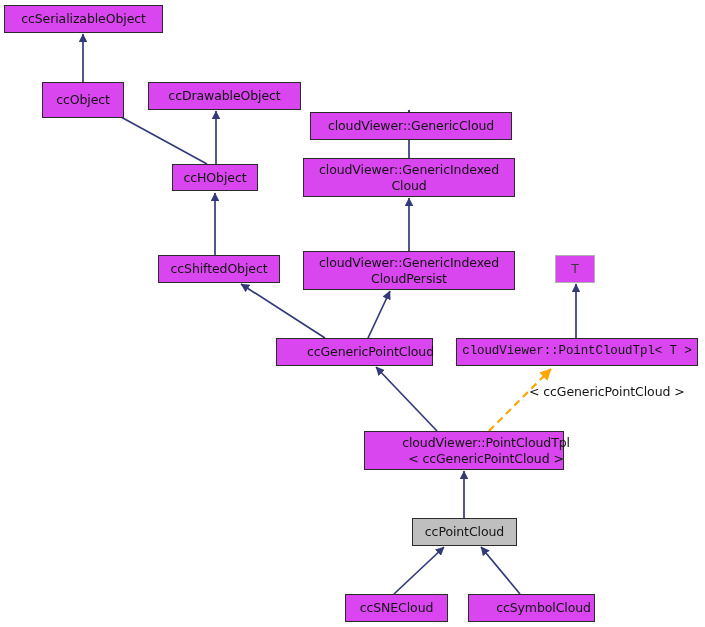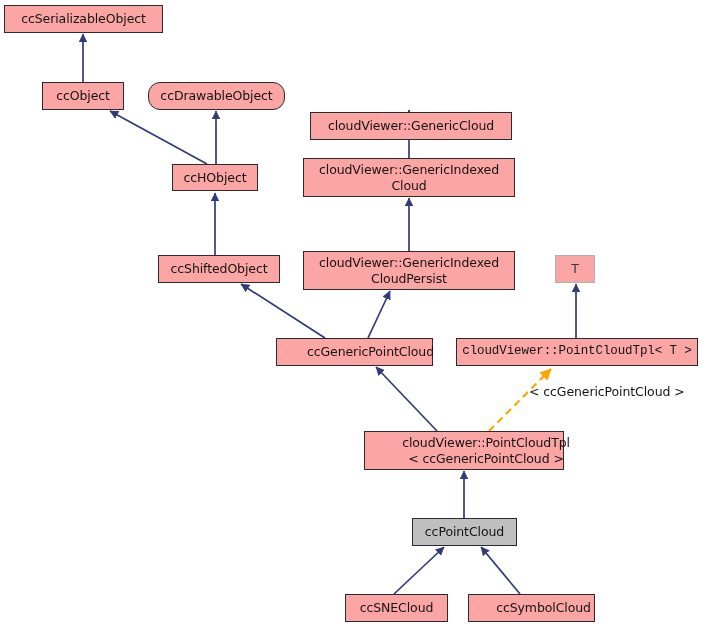--- a/index.html
+++ b/index.html
@@ -22,21 +22,21 @@
     left: 0;
     top: 0;
     width: 705px;
     height: 627px;
     pointer-events: none;
   }
   .node {
     position: absolute;
     box-sizing: border-box;
     border: 1px solid #2b2b2b;
-    background: #fca5a5;
+    background: #d946ef;
     display: flex;
     align-items: center;
     justify-content: center;
     text-align: center;
     font-size: 12.5px;
     line-height: 1.22;
     color: #141414;
     letter-spacing: -0.1px;
     white-space: pre-line;
     z-index: 2;
@@ -85,22 +85,22 @@
         <line x1="437" y1="431" x2="376" y2="367" stroke="#333a7a" stroke-width="1.7" marker-end="url(#arrow-inherit)"></line>
         <line x1="489" y1="431" x2="551" y2="369" stroke="#ffa500" stroke-width="2.2" stroke-dasharray="7,5" marker-end="url(#arrow-template)"></line>
         <line x1="464" y1="518" x2="464" y2="471" stroke="#333a7a" stroke-width="1.7" marker-end="url(#arrow-inherit)"></line>
         <line x1="394" y1="594" x2="444" y2="547" stroke="#333a7a" stroke-width="1.7" marker-end="url(#arrow-inherit)"></line>
         <line x1="520" y1="594" x2="481" y2="547" stroke="#333a7a" stroke-width="1.7" marker-end="url(#arrow-inherit)"></line>
       </g>
   </svg>
 
   <div id="nodes-group">
       <div class="node" style="left: 4px; top: 5px; width: 159px; height: 28px;">ccSerializableObject</div>
-      <div class="node" style="left: 42px; top: 82px; width: 82px; height: 28px;">ccObject</div>
-      <div class="node" style="left: 148px; top: 82px; width: 137px; height: 28px; border-radius: 12px;">ccDrawableObject</div>
+      <div class="node" style="left: 42px; top: 82px; width: 82px; height: 36px;">ccObject</div>
+      <div class="node" style="left: 148px; top: 82px; width: 153px; height: 28px;">ccDrawableObject</div>
       <div class="node" style="left: 310px; top: 81px; width: 202px; height: 28px; margin-top: 31px;">cloudViewer::GenericCloud</div>
       <div class="node" style="left: 172px; top: 164px; width: 86px; height: 27px;">ccHObject</div>
       <div class="node" style="left: 303px; top: 158px; width: 212px; height: 39px;">cloudViewer::GenericIndexed
 Cloud</div>
       <div class="node" style="left: 158px; top: 255px; width: 122px; height: 28px;">ccShiftedObject</div>
       <div class="node" style="left: 303px; top: 251px; width: 212px; height: 39px;">cloudViewer::GenericIndexed
 CloudPersist</div>
       <div class="node faint" style="left: 555px; top: 255px; width: 40px; height: 28px;">T</div>
       <div class="node" style="left: 276px; top: 338px; width: 157px; height: 28px; padding-left: 32px;">ccGenericPointCloud</div>
       <div class="node" style="left: 456px; top: 338px; width: 242px; height: 28px; font-family: Liberation Mono, monospace;">cloudViewer::PointCloudTpl&lt; T &gt;</div>

